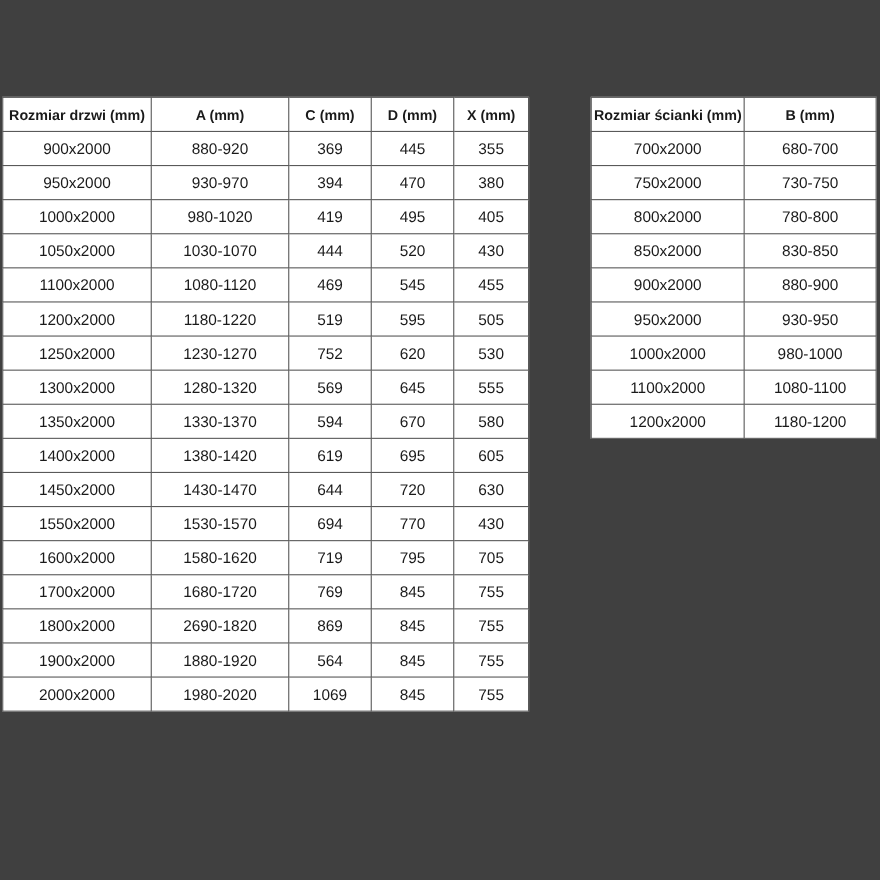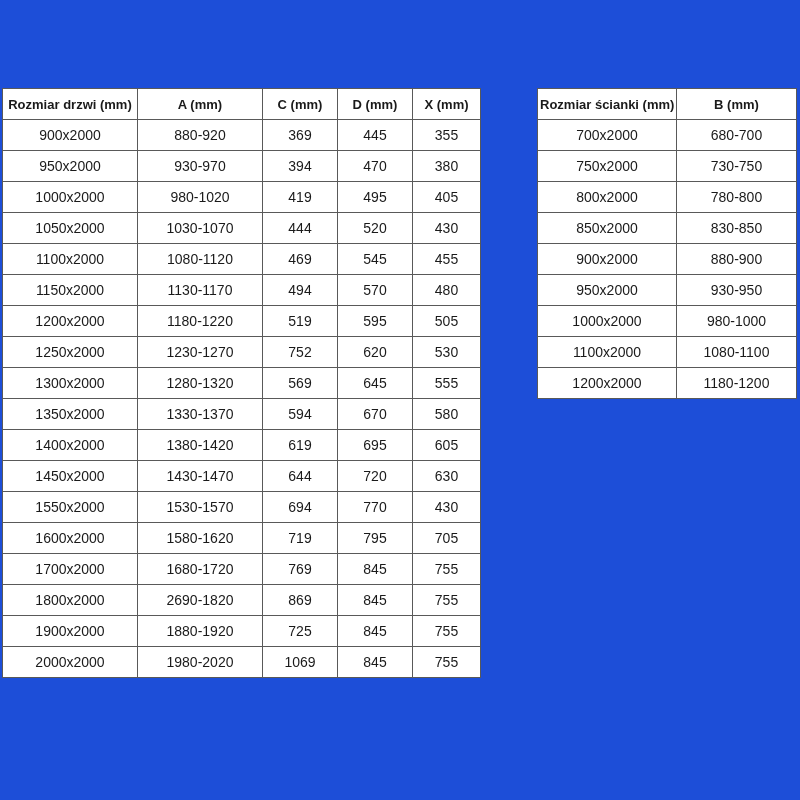--- a/index.html
+++ b/index.html
@@ -5,21 +5,21 @@
   html, body {
     margin: 0;
     padding: 0;
     background: #ffffff;
     font-family: "Liberation Sans", sans-serif;
   }
   .page {
     position: relative;
     width: 800px;
     height: 800px;
-    background: #1d4ed8;
+    background: #404040;
     overflow: hidden;
   }
   table.spec {
     border-collapse: collapse;
     position: absolute;
     table-layout: fixed;
     background: #ffffff;
   }
   table.spec th, table.spec td {
     border: 1px solid #595959;
@@ -109,27 +109,20 @@
           <td>430</td>
         </tr>
         <tr>
           <td>1100x2000</td>
           <td>1080-1120</td>
           <td>469</td>
           <td>545</td>
           <td>455</td>
         </tr>
         <tr>
-          <td>1150x2000</td>
-          <td>1130-1170</td>
-          <td>494</td>
-          <td>570</td>
-          <td>480</td>
-        </tr>
-        <tr>
           <td>1200x2000</td>
           <td>1180-1220</td>
           <td>519</td>
           <td>595</td>
           <td>505</td>
         </tr>
         <tr>
           <td>1250x2000</td>
           <td>1230-1270</td>
           <td>752</td>
@@ -188,21 +181,21 @@
         <tr>
           <td>1800x2000</td>
           <td>2690-1820</td>
           <td>869</td>
           <td>845</td>
           <td>755</td>
         </tr>
         <tr>
           <td>1900x2000</td>
           <td>1880-1920</td>
-          <td>725</td>
+          <td>564</td>
           <td>845</td>
           <td>755</td>
         </tr>
         <tr>
           <td>2000x2000</td>
           <td>1980-2020</td>
           <td>1069</td>
           <td>845</td>
           <td>755</td>
         </tr>

